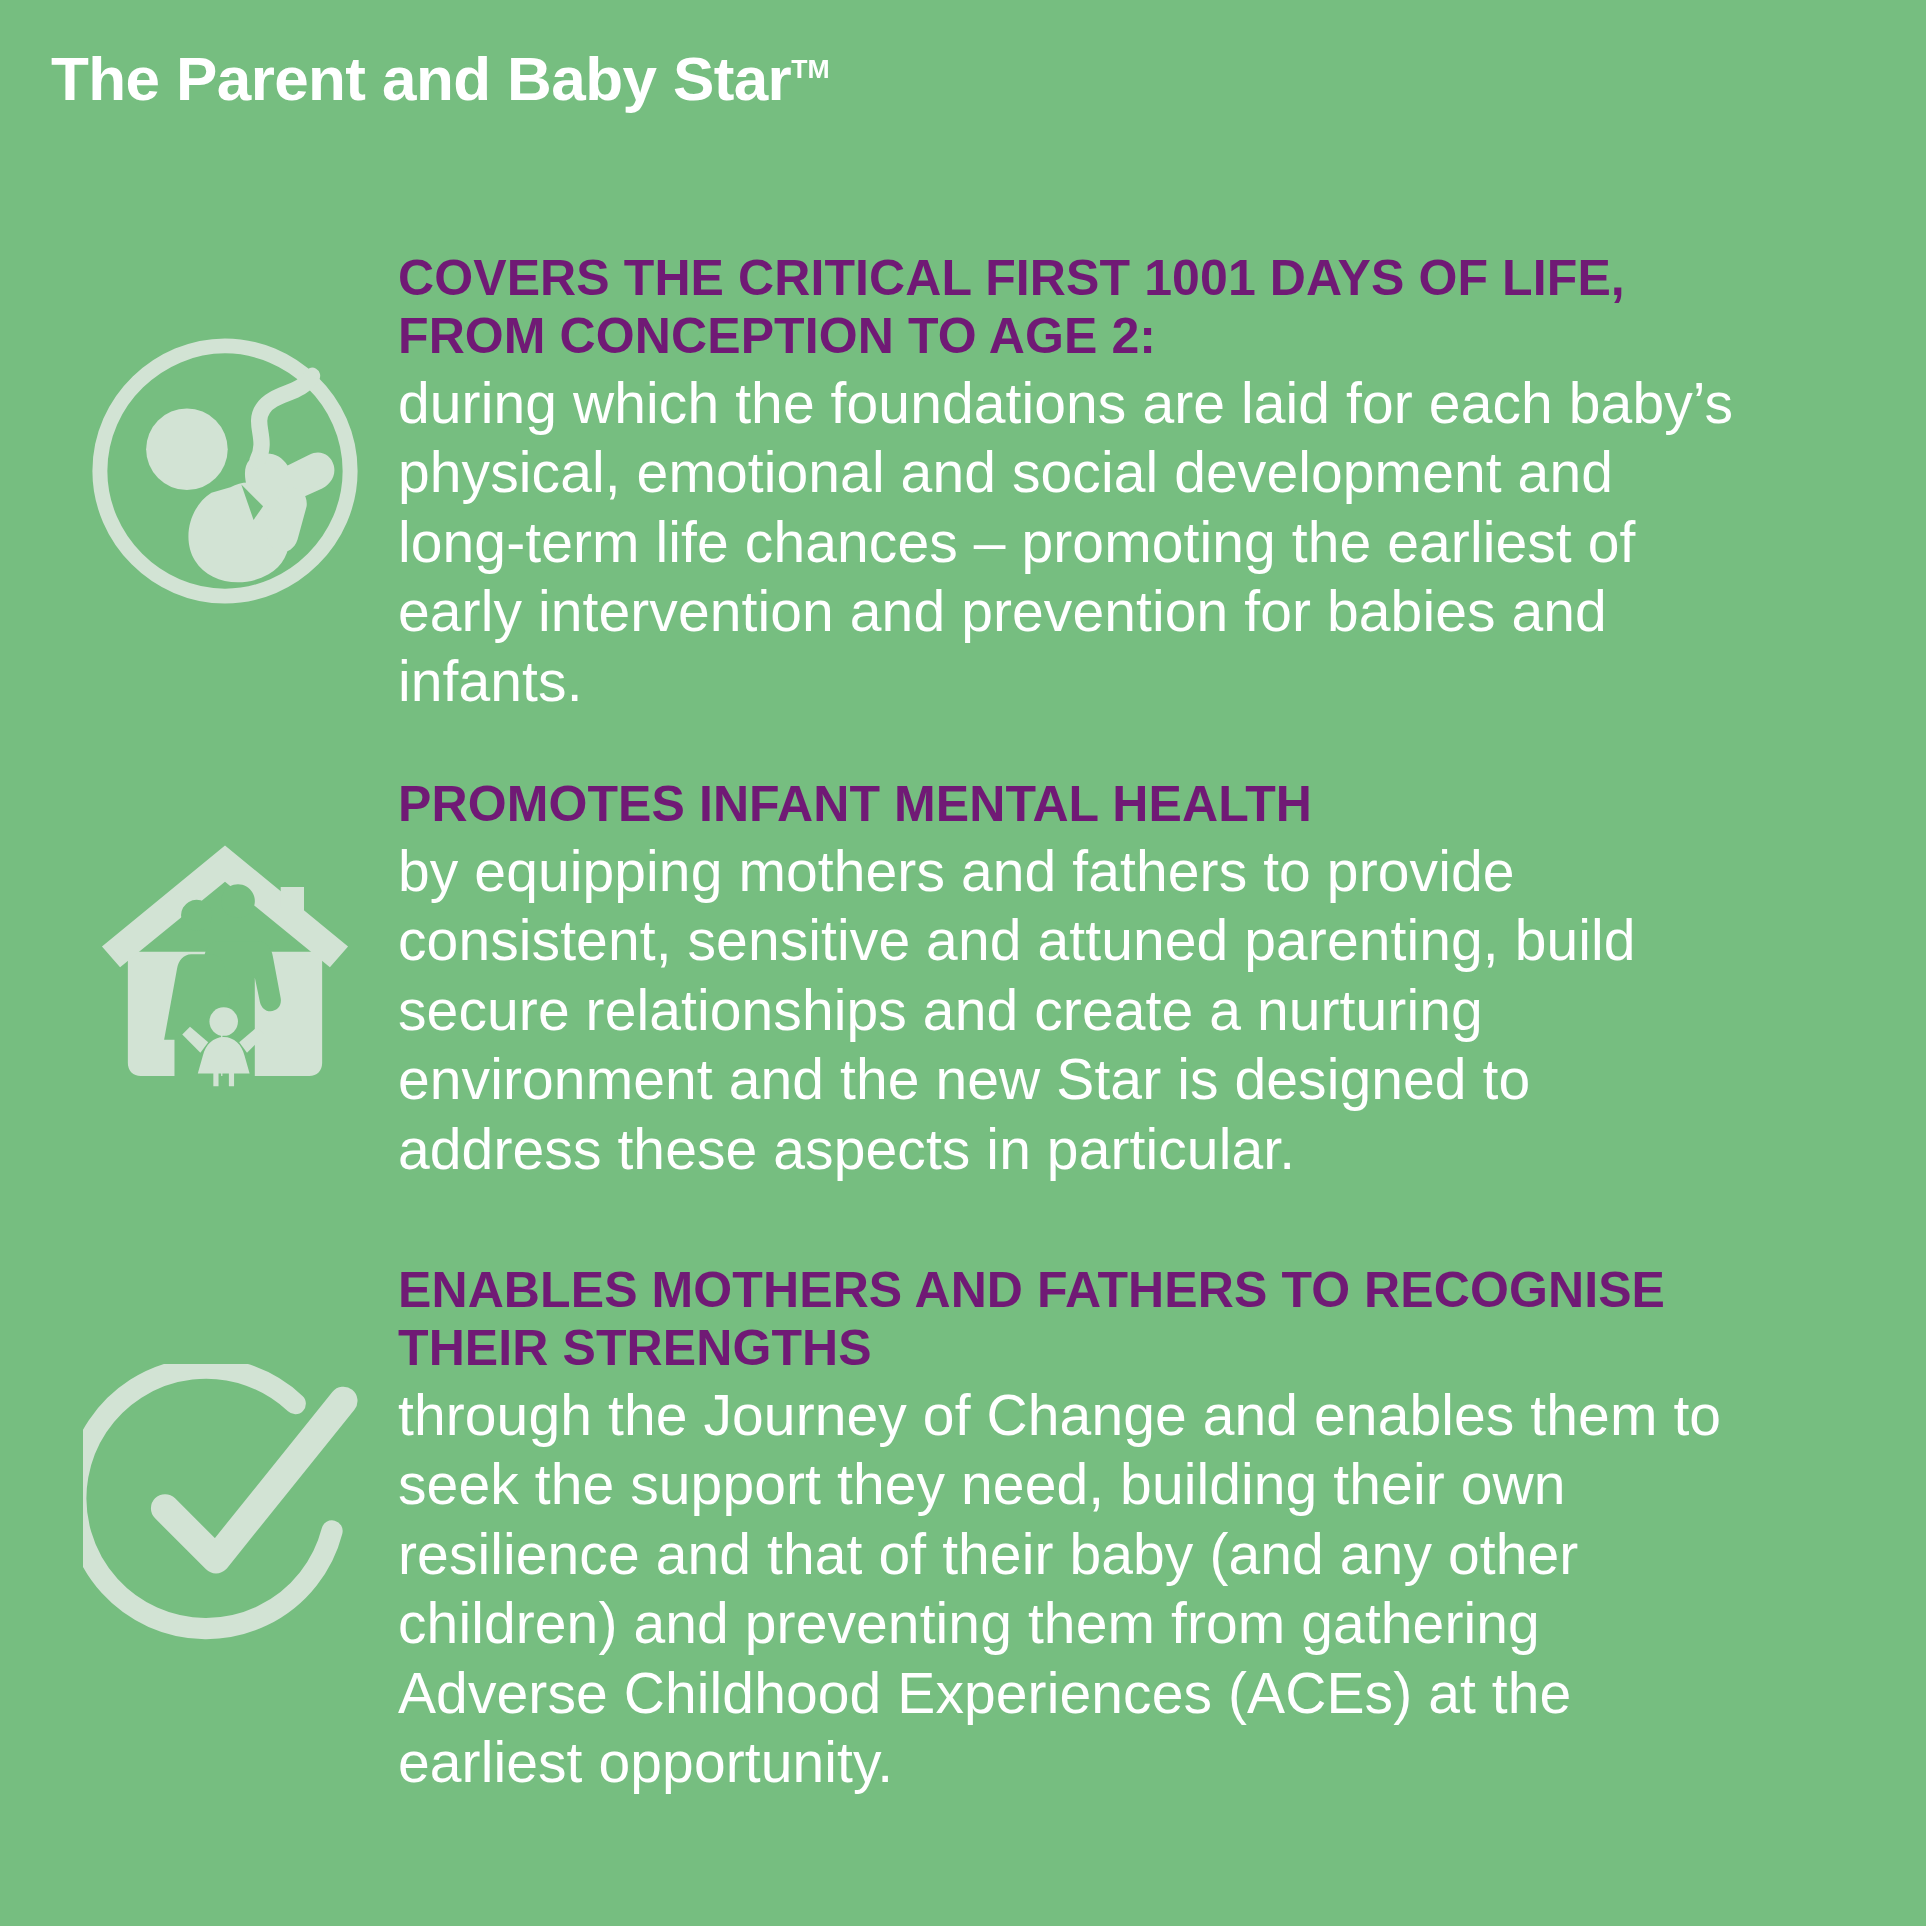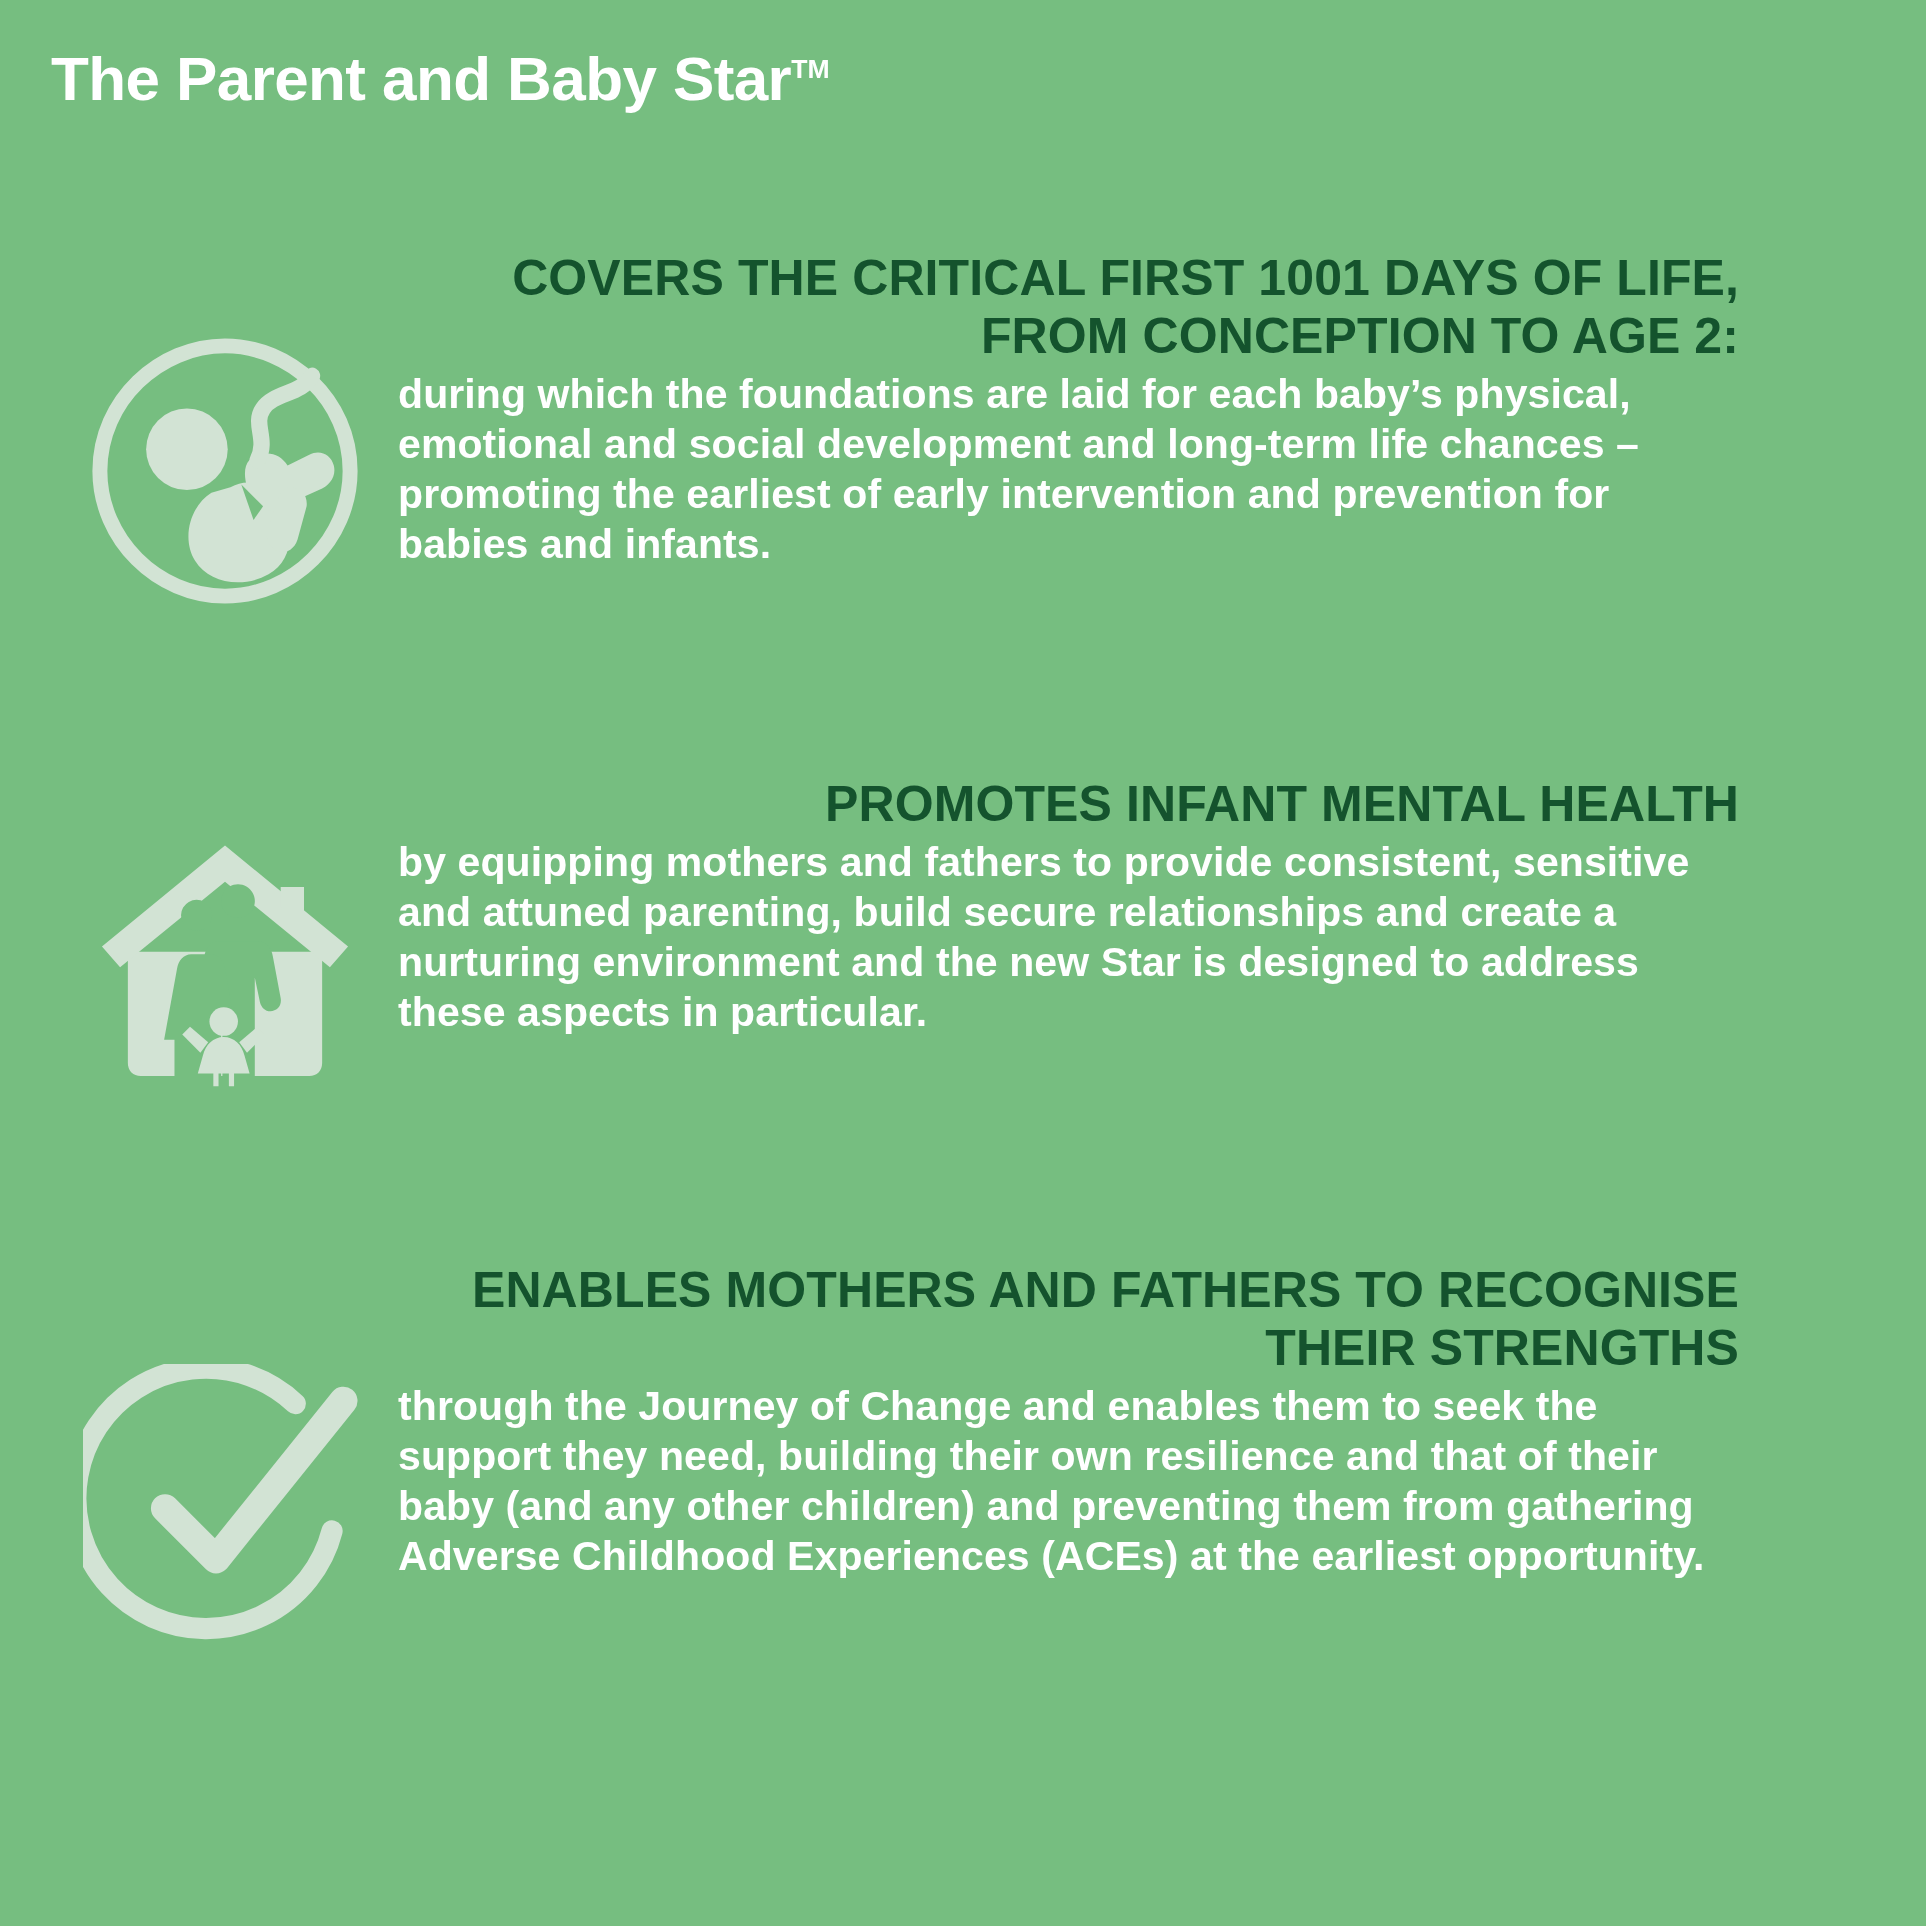--- a/index.html
+++ b/index.html
@@ -47,33 +47,32 @@
     display:flex;
     justify-content:center;
   }
   .block-text {
     width:1341px;
     flex:0 0 1341px;
     padding-top:1.2px;
   }
 
   .block-heading {
-    color:#14532d;
+    color:#701a75;
     font-weight:bold;
     font-size:50px;
     line-height:1.16;
     letter-spacing:0.1px;
     text-transform:uppercase;
     margin:0 0 3.5px 0;
-    text-align:right;
   }
   .block-body {
     color:#ffffff;
-    font-weight:700;
-    font-size:41px;
+    font-weight:400;
+    font-size:57px;
     line-height:1.22;
     letter-spacing:0.1px;
   }
 
   
   #block-1 { left:51px; top:248px;  }
   #block-2 { left:51px; top:774px; }
   #block-3 { left:51px; top:1260px; }
 
   

